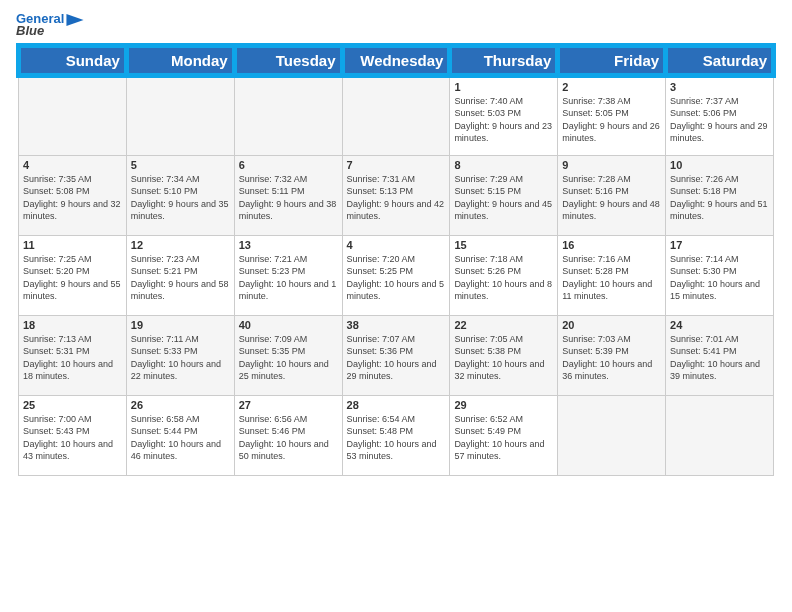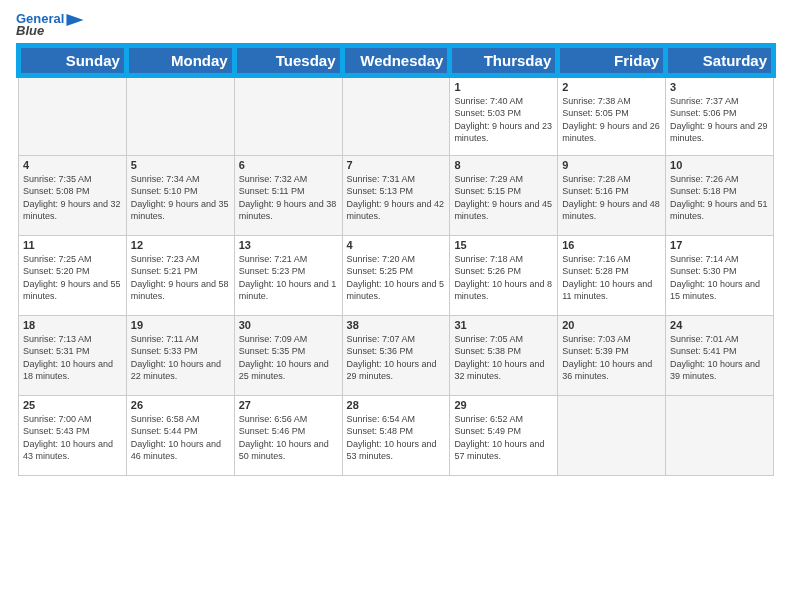--- a/index.html
+++ b/index.html
@@ -214,29 +214,29 @@
         <tr class="row-shaded">
           <td>
             <span class="day-num">18</span>
             <div class="day-info">Sunrise: 7:13 AM<br>Sunset: 5:31 PM<br>Daylight: 10 hours and 18 minutes.</div>
           </td>
           <td>
             <span class="day-num">19</span>
             <div class="day-info">Sunrise: 7:11 AM<br>Sunset: 5:33 PM<br>Daylight: 10 hours and 22 minutes.</div>
           </td>
           <td>
-            <span class="day-num">30</span>
+            <span class="day-num">40</span>
             <div class="day-info">Sunrise: 7:09 AM<br>Sunset: 5:35 PM<br>Daylight: 10 hours and 25 minutes.</div>
           </td>
           <td>
             <span class="day-num">38</span>
             <div class="day-info">Sunrise: 7:07 AM<br>Sunset: 5:36 PM<br>Daylight: 10 hours and 29 minutes.</div>
           </td>
           <td>
-            <span class="day-num">31</span>
+            <span class="day-num">22</span>
             <div class="day-info">Sunrise: 7:05 AM<br>Sunset: 5:38 PM<br>Daylight: 10 hours and 32 minutes.</div>
           </td>
           <td>
             <span class="day-num">20</span>
             <div class="day-info">Sunrise: 7:03 AM<br>Sunset: 5:39 PM<br>Daylight: 10 hours and 36 minutes.</div>
           </td>
           <td>
             <span class="day-num">24</span>
             <div class="day-info">Sunrise: 7:01 AM<br>Sunset: 5:41 PM<br>Daylight: 10 hours and 39 minutes.</div>
           </td>

